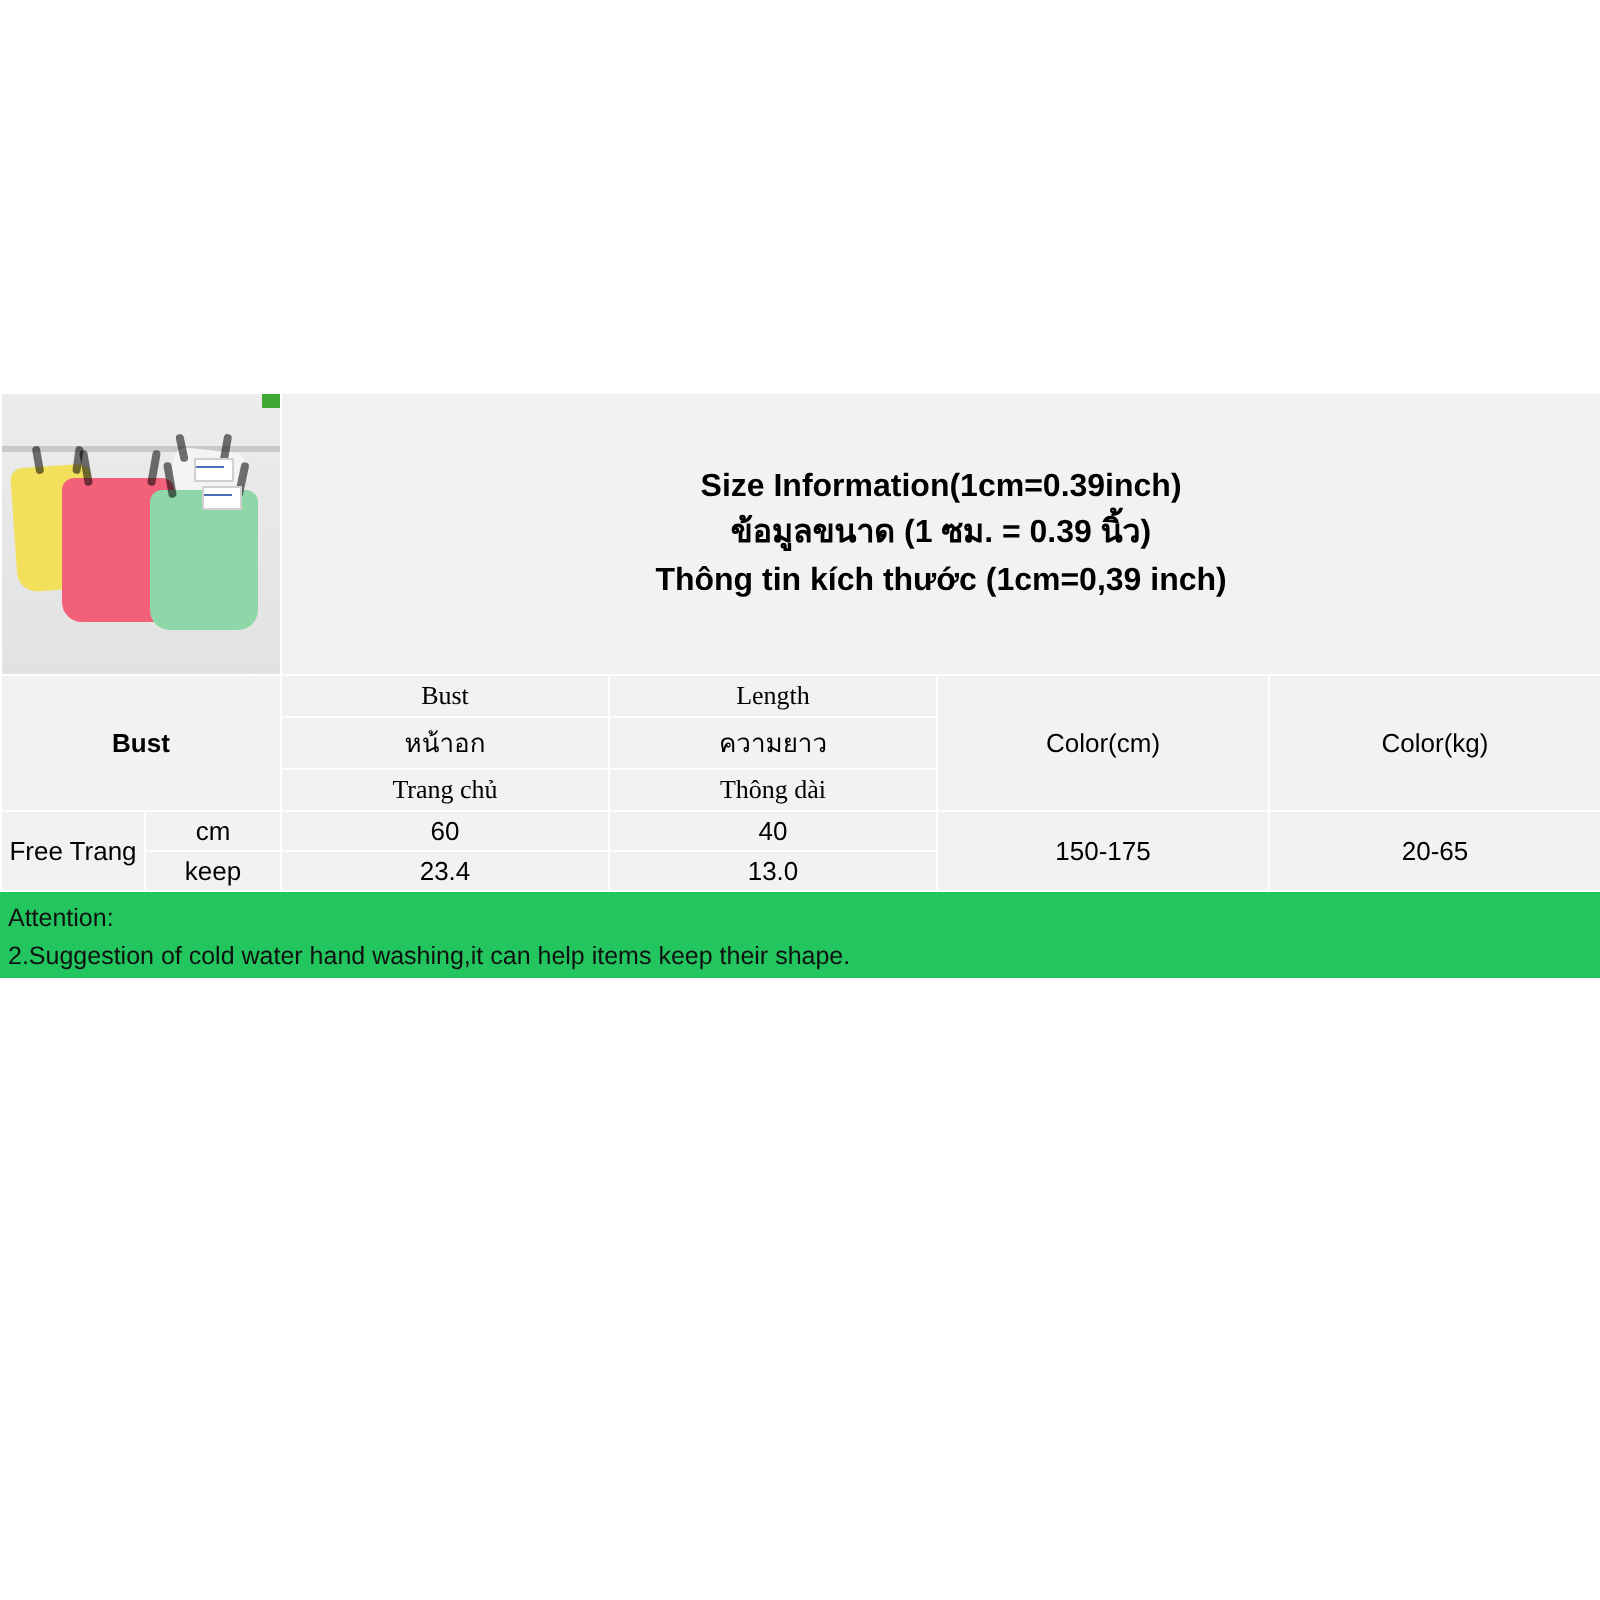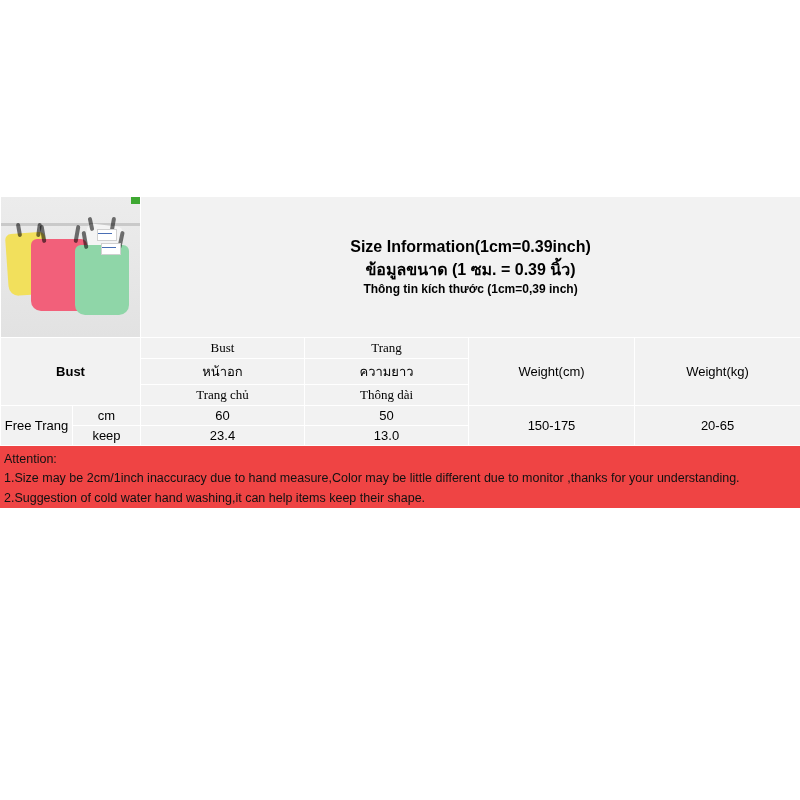--- a/index.html
+++ b/index.html
@@ -47,21 +47,21 @@
     padding: 0 !important;
   }
   .title-block {
     text-align: center;
     font-weight: bold;
     line-height: 1.45;
     color: #000;
   }
   .title-en { font-size: 16px; }
   .title-th { font-size: 16px; }
-  .title-vi { font-size: 12px; }
+  .title-vi { font-size: 16px; }
 
   .photo-cell {
     padding: 0 !important;
     width: 140px;
     height: 140px;
     position: relative;
     background: #e9e9e9;
     overflow: hidden;
   }
   .photo {
@@ -127,21 +127,21 @@
     font-size: 21px;
     font-weight: bold;
   }
   .sub-col { font-size: 13px; font-family: Liberation Serif, serif; }
   .free-size { font-size: 13px; }
   .attention {
     position: absolute;
     left: 0;
     top: 0;
     width: 800px;
-    background: #ef4444;
+    background: #22c55e;
     color: #111;
     font-size: 12.5px;
     line-height: 1.55;
     padding: 4px 4px 0 4px;
     box-sizing: border-box;
   }
   .attention div { white-space: normal; }
 </style>
 </head>
 <body>
@@ -195,49 +195,48 @@
             <div class="title-en">Size Information(1cm=0.39inch)</div>
             <div class="title-th">ข้อมูลขนาด (1 ซม. = 0.39 นิ้ว)</div>
             <div class="title-vi">Thông tin kích thước (1cm=0,39 inch)</div>
           </div>
         </td>
       </tr>
 
       <tr>
         <td rowspan="3" class="size-label" colspan="2">Bust</td>
         <td class="sub-col">Bust</td>
-        <td class="sub-col">Trang</td>
-        <td rowspan="3">Weight(cm)</td>
-        <td rowspan="3">Weight(kg)</td>
+        <td class="sub-col">Length</td>
+        <td rowspan="3">Color(cm)</td>
+        <td rowspan="3">Color(kg)</td>
       </tr>
       <tr>
         <td class="sub-col">หน้าอก</td>
         <td class="sub-col">ความยาว</td>
       </tr>
       <tr>
         <td class="sub-col">Trang chủ</td>
         <td class="sub-col">Thông dài</td>
       </tr>
 
       <tr>
         <td rowspan="2" class="free-size">Free Trang</td>
         <td>cm</td>
         <td>60</td>
-        <td>50</td>
+        <td>40</td>
         <td rowspan="2">150-175</td>
         <td rowspan="2">20-65</td>
       </tr>
       <tr>
         <td>keep</td>
         <td>23.4</td>
         <td>13.0</td>
       </tr>
     </tbody>
       </table>
 
     <div class="attention" style="position:relative;">
       <div>Attention:</div>
-      <div>1.Size may be 2cm/1inch inaccuracy due to hand measure,Color may be little different due to monitor ,thanks for your understanding.</div>
       <div>2.Suggestion of cold water hand washing,it can help items keep their shape.</div>
     </div>
 
   </div>
 </div>
 
 </body></html>

